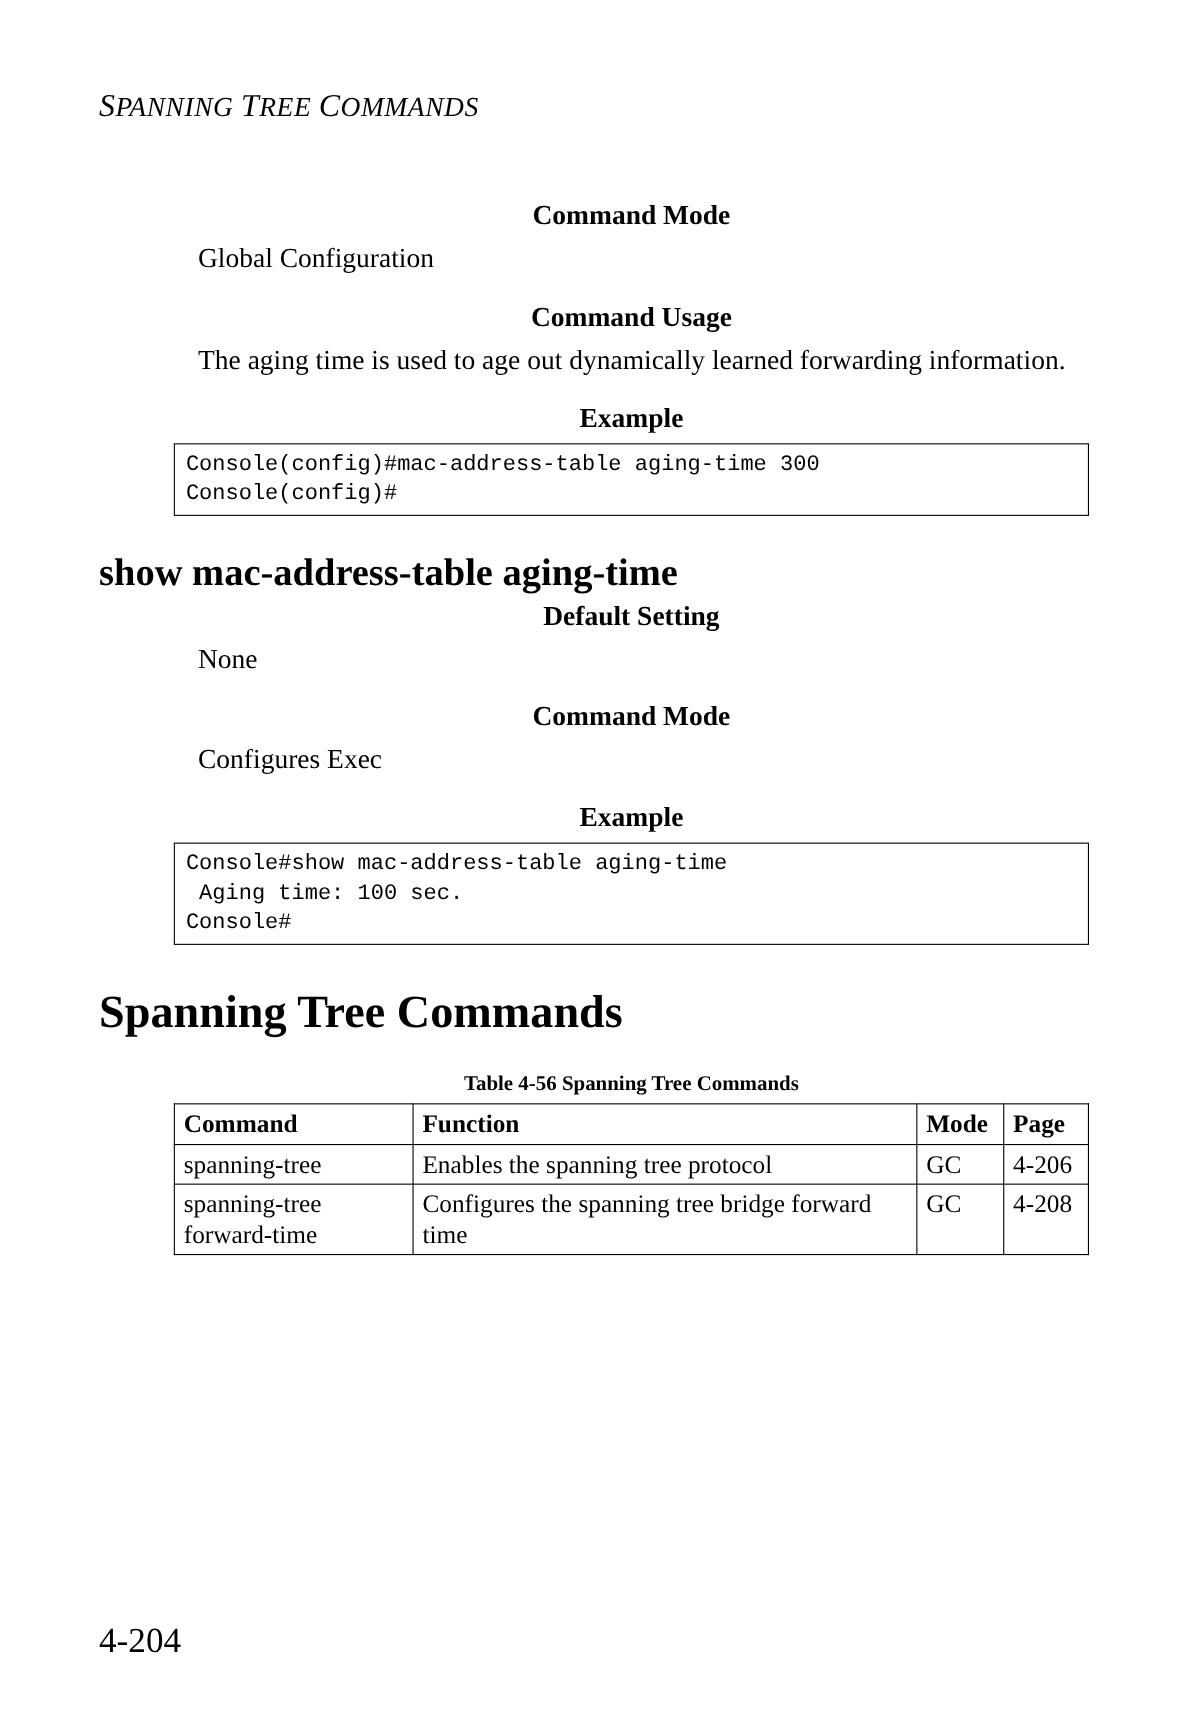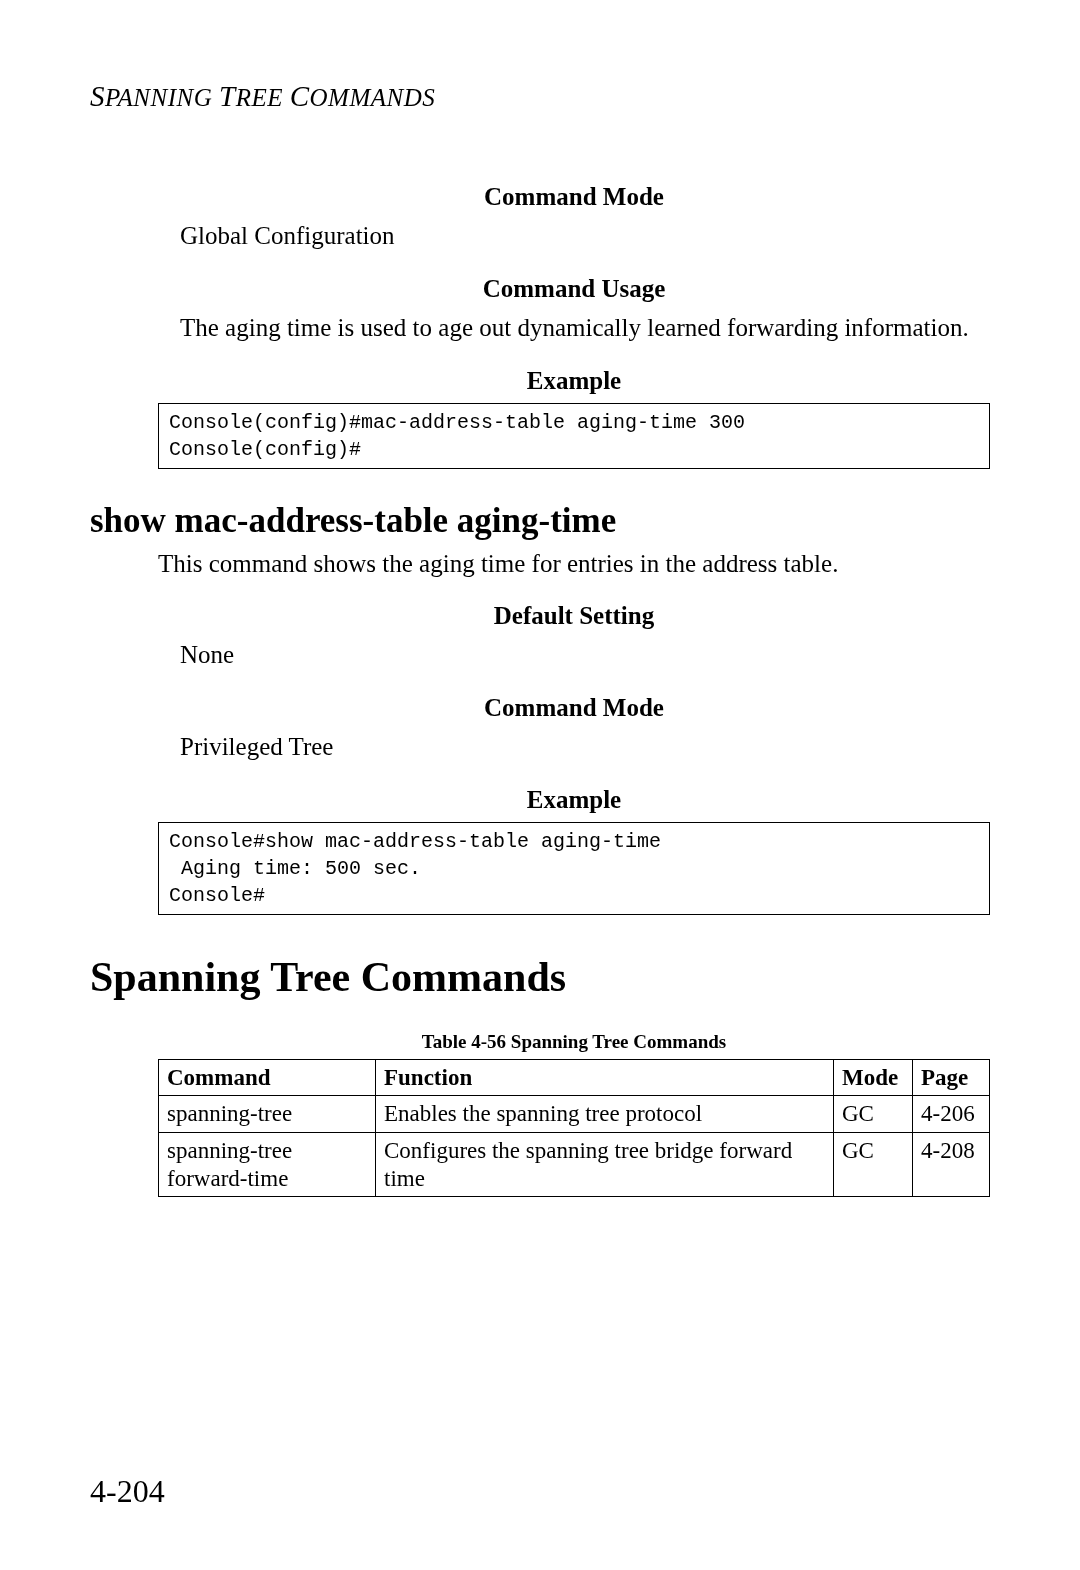--- a/index.html
+++ b/index.html
@@ -110,31 +110,30 @@
     <div class="body-text">The aging time is used to age out dynamically learned forwarding information.</div>
 
     <div class="sub-heading">Example</div>
     <div class="example-box">Console(config)#mac-address-table aging-time 300
 Console(config)#</div>
   </div>
 
   <div class="command-heading">show mac-address-table aging-time</div>
 
   <div class="content-indent">
-    <div class="body-text" style="margin-left:0;">This command shows the aging time for entries in the address table.</div>
 
     <div class="sub-heading">Default Setting</div>
     <div class="body-text">None</div>
 
     <div class="sub-heading">Command Mode</div>
-    <div class="body-text">Privileged Tree</div>
+    <div class="body-text">Configures Exec</div>
 
     <div class="sub-heading">Example</div>
     <div class="example-box">Console#show mac-address-table aging-time
- Aging time: 500 sec.
+ Aging time: 100 sec.
 Console#</div>
   </div>
 
   <div class="section-title">Spanning Tree Commands</div>
 
   <div class="content-indent">
 
     <div class="table-caption">Table 4-56   Spanning Tree Commands</div>
 
     <table class="cmd-table">

